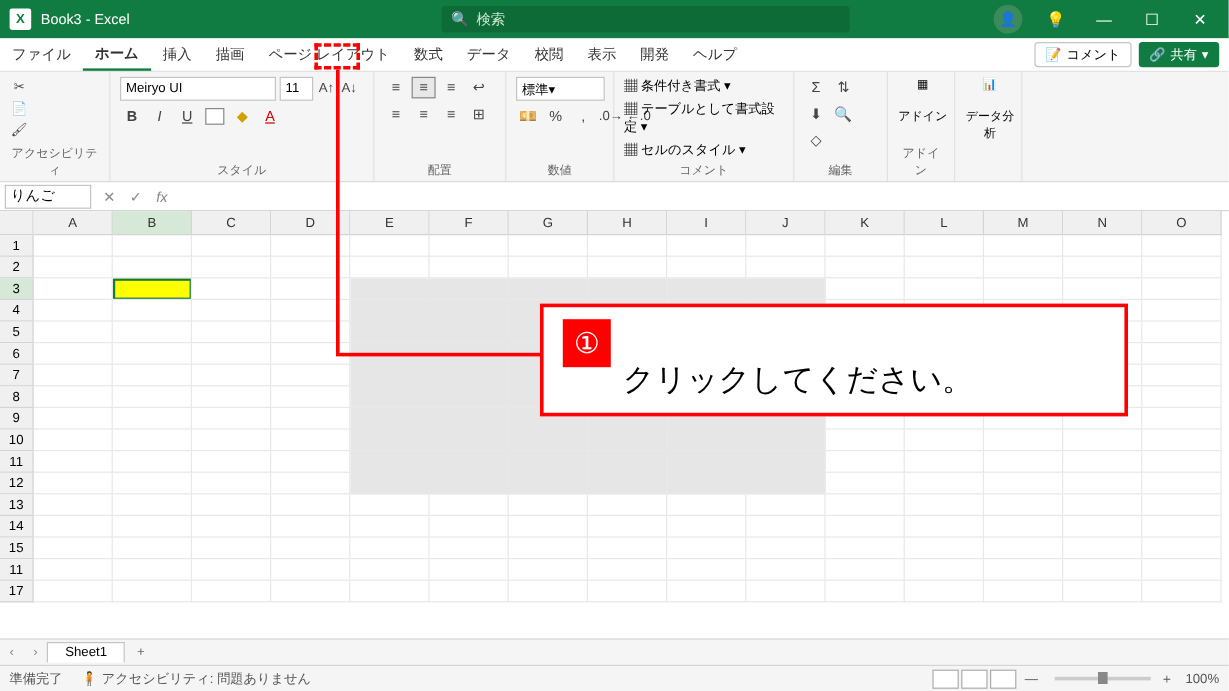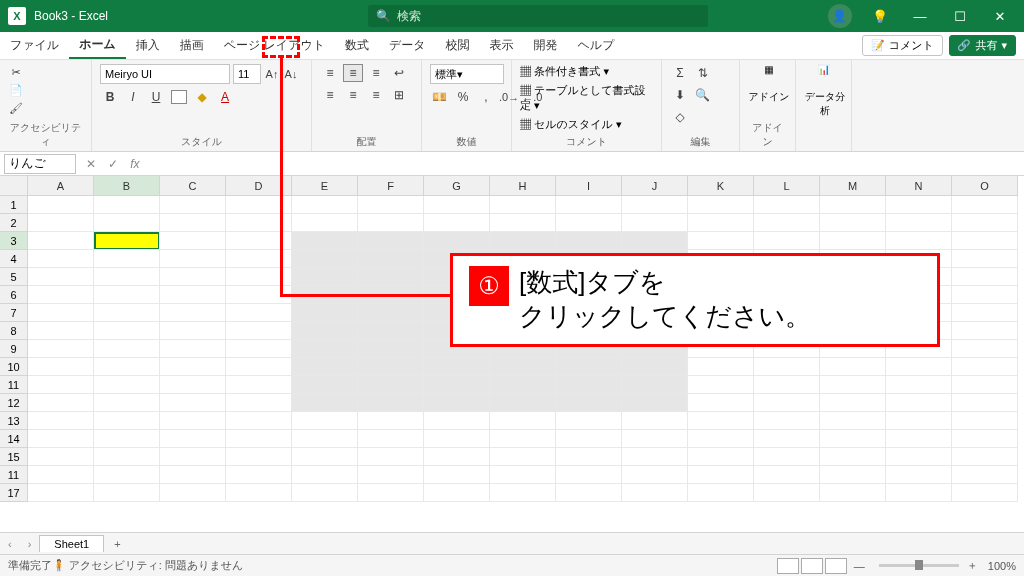--- a/index.html
+++ b/index.html
@@ -538,35 +538,35 @@
       </div>
   </div>
 </div>
 
 <div class="callout-marker" style="left:262px;top:36px;width:38px;height:22px"></div>
 <div class="callout-line-v" style="left:280px;top:58px;height:238px"></div>
 <div class="callout-line-h" style="left:280px;top:294px;width:172px"></div>
 <div class="callout-box" style="left:450px;top:253px;width:490px">
   <div class="callout-num">①</div>
   <div class="callout-text">
-    <span>[数式]タブを</span><br>
+    <br>
     <span>クリックしてください。</span>
   </div>
 </div>
 
 <div class="sheettabs" style="position:absolute;bottom:22px;left:0;right:0">
   <span class="nav">‹</span>
   <span class="nav">›</span>
   <div class="sheettab">Sheet1</div>
   <div class="plus">+</div>
 </div>
 
 <div class="status" style="position:absolute;bottom:0;left:0;right:0">
   <span>準備完了</span>
-  <span style="">🧍 <span>アクセシビリティ: 問題ありません</span></span>
+  <span style="margin-left:16px">🧍 <span>アクセシビリティ: 問題ありません</span></span>
   <div class="spacer"></div>
   <div class="viewbtn"></div>
   <div class="viewbtn"></div>
   <div class="viewbtn"></div>
   <span style="margin:0 6px">—</span>
   <div class="zoom-track">
       <div class="zoom-thumb"></div>
     </div>
   <span>＋</span>
   <span style="margin-left:10px">100%</span>

